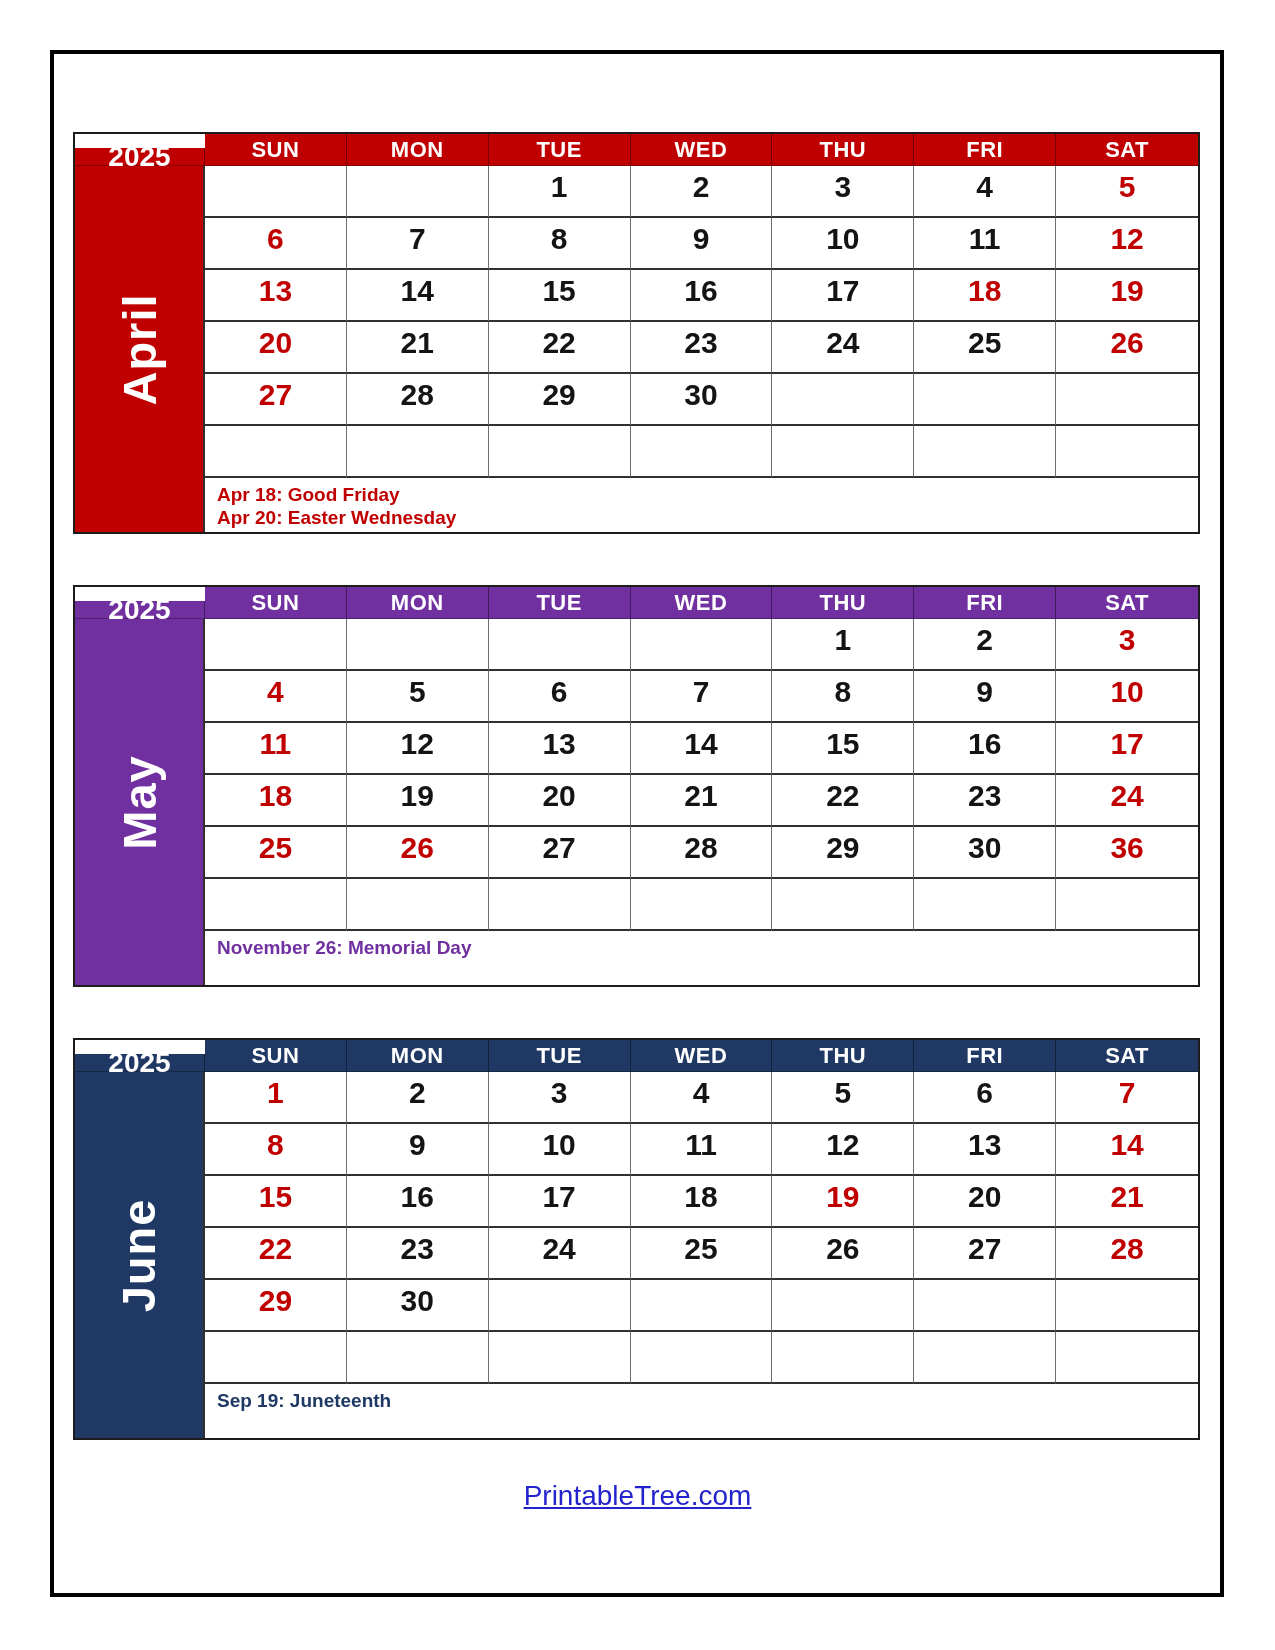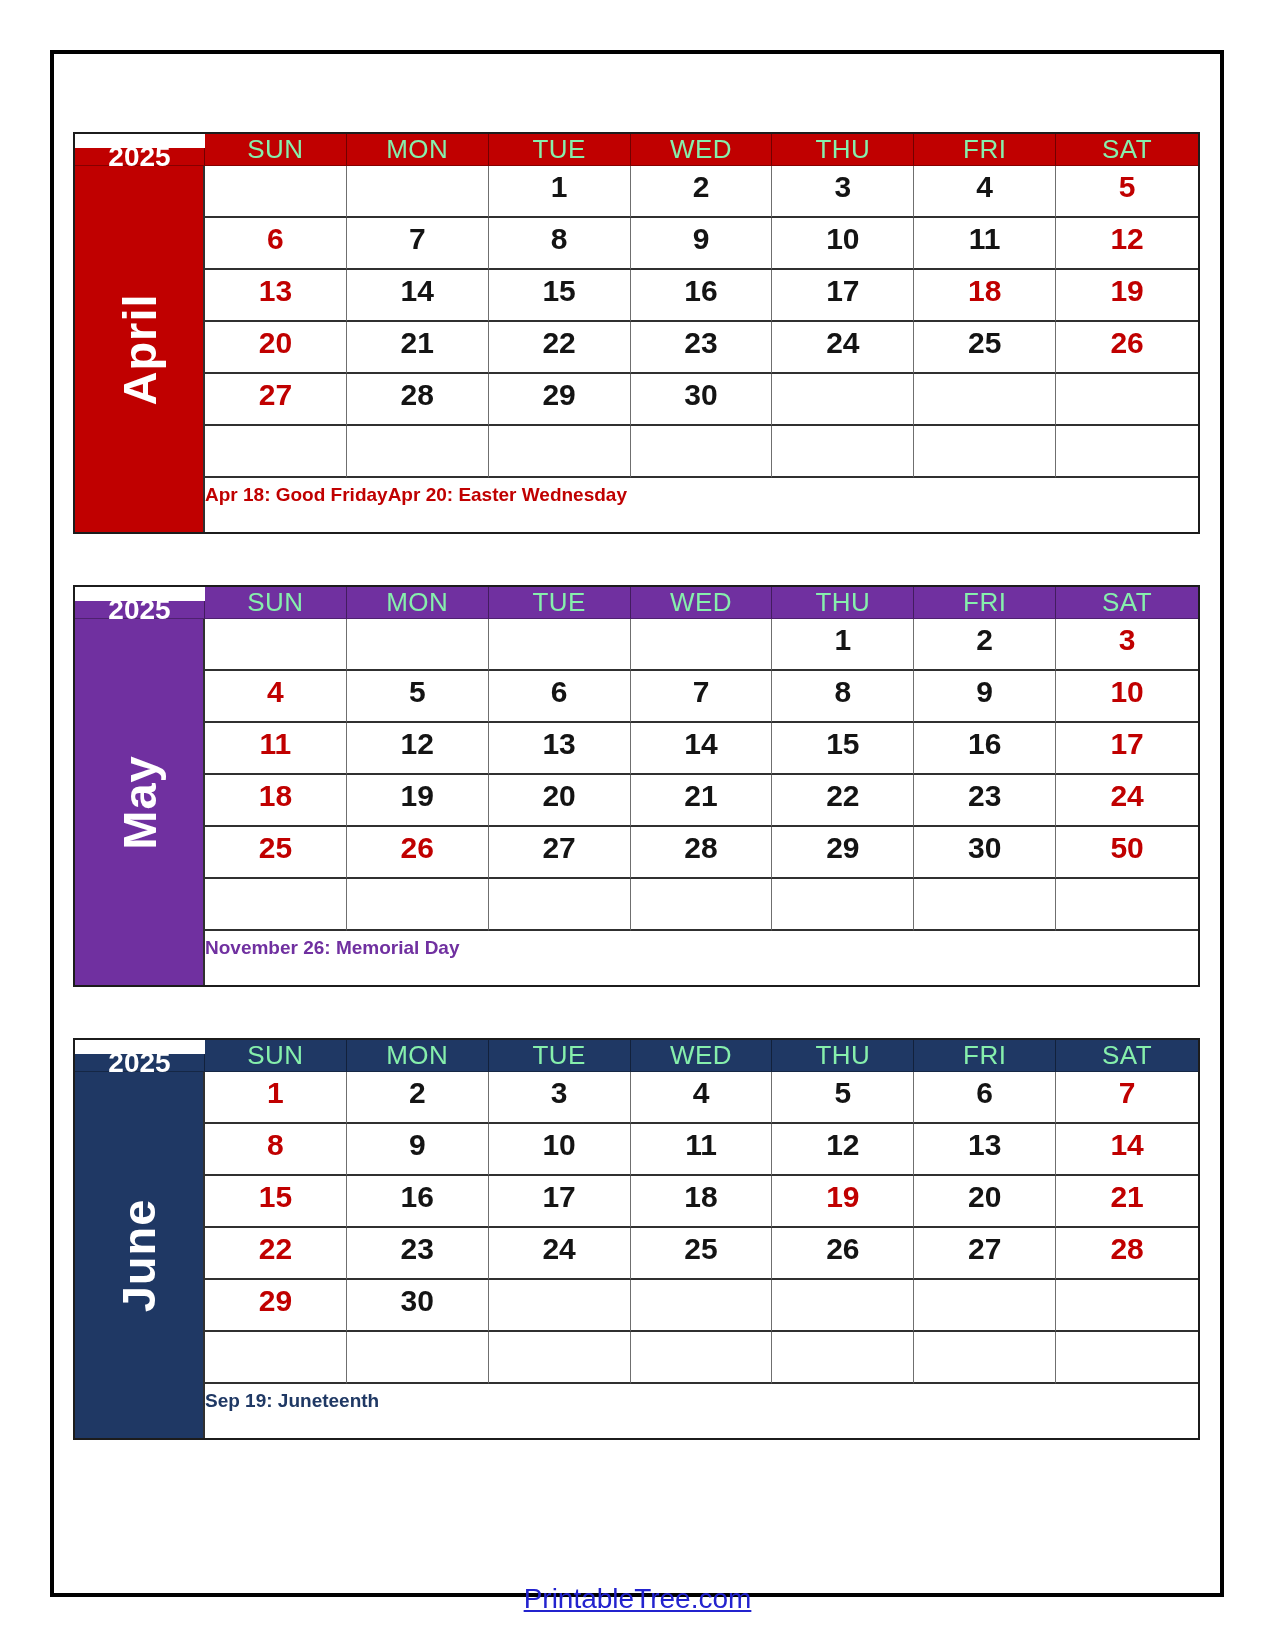--- a/index.html
+++ b/index.html
@@ -10,38 +10,38 @@
   .cal{position:absolute;left:73px;width:1127px;height:402px;
        display:grid;grid-template-columns:130px repeat(7,1fr);
        grid-template-rows:32px repeat(6,52px) 1fr;
        border:2px solid #1c1c1c;background:#fff;box-sizing:border-box;}
   #cal-0{top:132px}
   #cal-1{top:585px}
   #cal-2{top:1038px}
   .cell{display:flex;align-items:center;justify-content:center;box-sizing:border-box;}
   .corner{background:var(--accent);color:#fff;font-weight:bold;font-size:28px;
           border-right:1px solid rgba(0,0,0,.4);border-bottom:1px solid rgba(0,0,0,.3);margin-top:14px;}
-  .dayhead{background:var(--accent);color:#86efac;font-weight:normal;font-size:26px;
+  .dayhead{background:var(--accent);color:#ffffff;font-weight:bold;font-size:22px;
            letter-spacing:.5px;border-right:1px solid rgba(0,0,0,.4);
            border-bottom:1px solid rgba(0,0,0,.3);}
   .dayhead.lastcol{border-right:none;}
   .sidebar{grid-row:2 / span 7;grid-column:1;background:var(--accent);
            display:flex;align-items:center;justify-content:center;
            border-right:2px solid #303030;box-sizing:border-box;}
   .mname{transform:rotate(-90deg);color:#fff;font-weight:bold;font-size:47px;
          letter-spacing:1px;white-space:nowrap;}
   .date{font-weight:bold;font-size:30px;color:#141414;line-height:1;
         border-right:1px solid #6f6f6f;border-bottom:2px solid #303030;
         padding-bottom:8px;}
   .date.red{color:#C00000;}
   .date.lastcol{border-right:none;}
-  .holiday{grid-column:2 / span 7;grid-row:8;display:flex;flex-direction:row;
-           justify-content:flex-start;padding:5px 0 0 0;box-sizing:border-box;}
+  .holiday{grid-column:2 / span 7;grid-row:8;display:flex;flex-direction:column;
+           justify-content:flex-start;padding:5px 0 0 12px;box-sizing:border-box;}
   .hline{color:var(--accent);font-weight:bold;font-size:19px;line-height:23px;}
-  .footer{position:absolute;top:1583px;left:0;width:100%;text-align:center;}
+  .footer{position:absolute;top:1480px;left:0;width:100%;text-align:center;}
   .footer a{color:#2323CE;font-size:28px;text-decoration:underline;}
 </style>
 </head>
 <body>
 
 <div class="page">
   <div class="frame"></div>
 
   <div class="cal" id="cal-0" style="--accent: #C00000;">
       <div class="corner cell">2025</div>
@@ -141,21 +141,21 @@
       <div class="date cell">21</div>
       <div class="date cell">22</div>
       <div class="date cell">23</div>
       <div class="date cell red lastcol">24</div>
       <div class="date cell red">25</div>
       <div class="date cell red">26</div>
       <div class="date cell">27</div>
       <div class="date cell">28</div>
       <div class="date cell">29</div>
       <div class="date cell">30</div>
-      <div class="date cell red lastcol">50</div>
+      <div class="date cell red lastcol">36</div>
       <div class="date cell"></div>
       <div class="date cell"></div>
       <div class="date cell"></div>
       <div class="date cell"></div>
       <div class="date cell"></div>
       <div class="date cell"></div>
       <div class="date cell lastcol"></div>
       <div class="holiday">
         <div class="hline">November 26: Memorial Day</div>
       </div>

